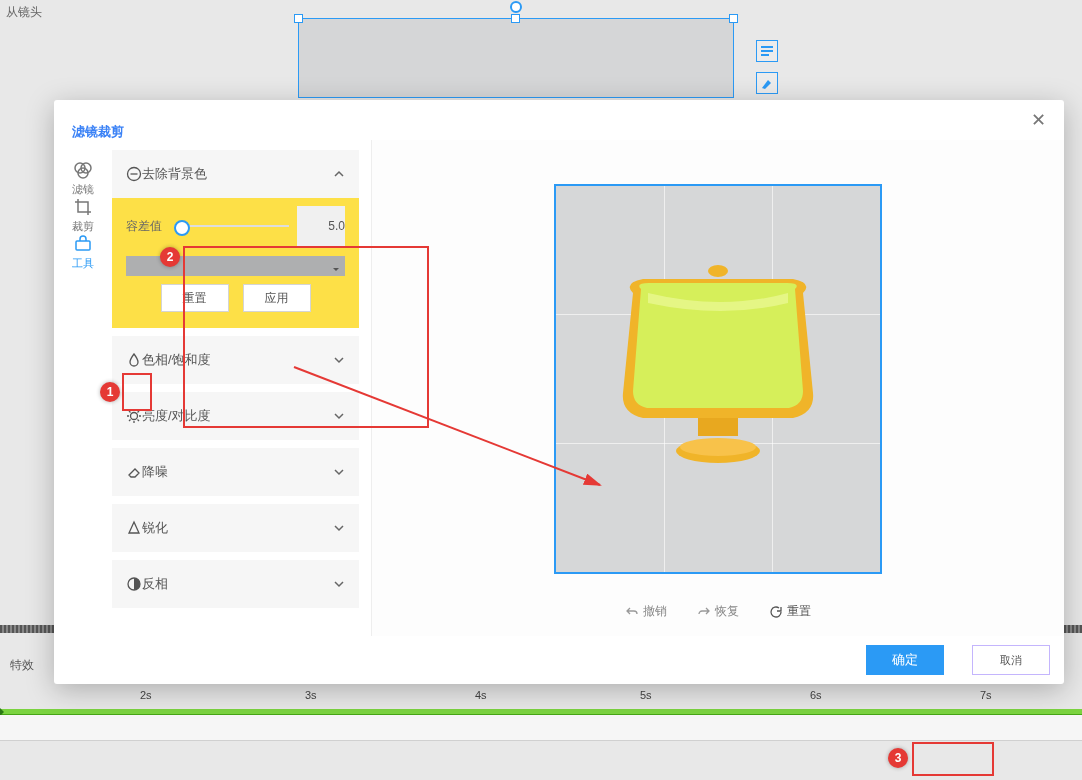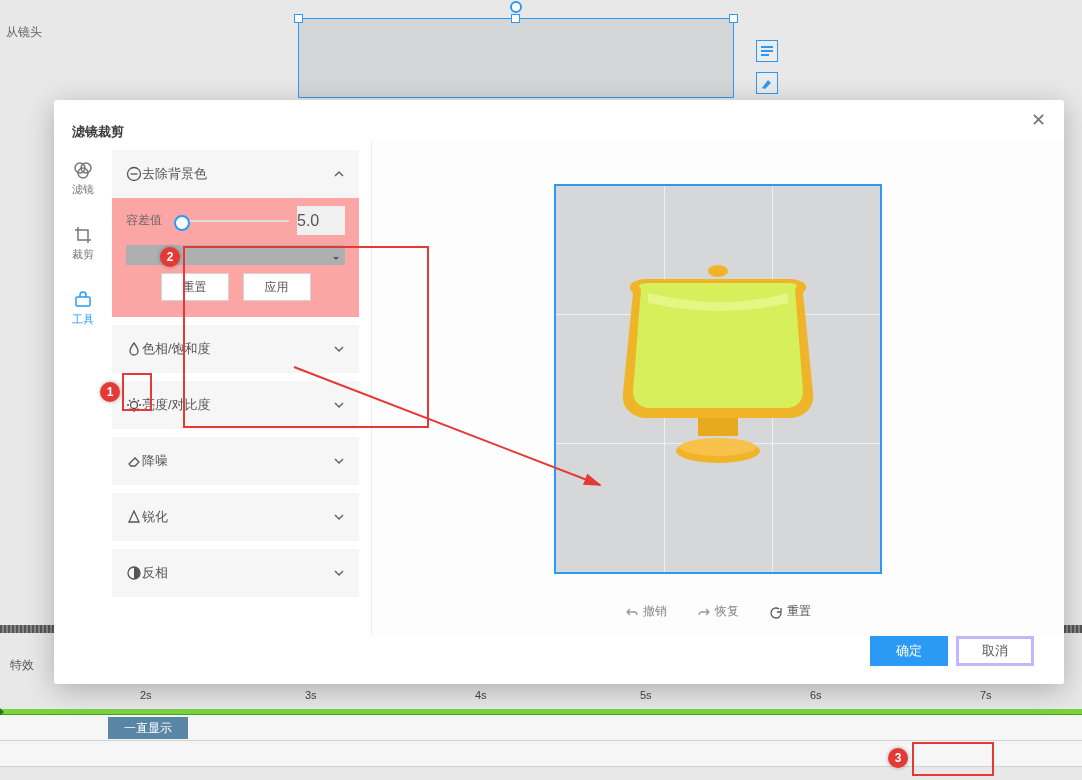--- a/index.html
+++ b/index.html
@@ -1,20 +1,20 @@
 <!DOCTYPE html>
 <html><head>
   <meta charset="utf-8">
   <style>
     * { box-sizing: border-box; margin: 0; padding: 0; font-family: "Microsoft YaHei", "PingFang SC", sans-serif; }
     body { width: 1082px; height: 780px; background: #e8e8e8; position: relative; overflow: hidden; }
 
     
     .bg-editor { position: absolute; inset: 0; background: #e8e8e8; }
-    .bg-label { position: absolute; left: 6px; top: 24px; font-size: 12px; color: #666; }
+    .bg-label { position: absolute; left: 6px; top: 4px; font-size: 12px; color: #666; }
     .bg-obj { position: absolute; left: 298px; top: 18px; width: 436px; height: 80px; background: #d5d6d7; border: 1px solid #2b9af5; }
     .bg-handle { position: absolute; width: 9px; height: 9px; background: #fff; border: 1px solid #2b9af5; }
     .bg-rot { position: absolute; top: -18px; left: 50%; transform: translateX(-50%); width: 12px; height: 12px; border: 2px solid #2b9af5; border-radius: 50%; background: #fff; }
     .bg-rot::after { content: ""; position: absolute; left: 50%; top: 12px; width: 1px; height: 6px; background: #2b9af5; }
     .side-tools { position: absolute; left: 756px; top: 40px; display: flex; flex-direction: column; gap: 10px; }
     .side-tool { width: 22px; height: 22px; border: 1.5px solid #2b9af5; display: flex; align-items: center; justify-content: center; color: #2b9af5; font-size: 12px; background: rgba(255,255,255,0.2); }
 
     .timeline-area { position: absolute; left: 0; right: 0; top: 625px; height: 150px; }
     .txbar { height: 8px; background: repeating-linear-gradient(90deg,#555 0 2px,#888 2px 4px); }
     .txlabel { position: absolute; left: 10px; top: 32px; font-size: 12px; color: #555; }
@@ -22,64 +22,64 @@
     .ruler span { position: absolute; top: 0; }
     .tracks { position: absolute; left: 0; right: 0; top: 84px; }
     .track-green { height: 6px; background: #7bd340; border-bottom: 1px solid #46a516; position: relative; }
     .track-green::before { content: ""; position: absolute; left: -1px; top: -2px; border: 5px solid transparent; border-left-color: #2b7a14; }
     .track-row { height: 26px; border-bottom: 1px solid #d0d0d0; background: #f6f6f6; position: relative; }
     .clip { position: absolute; left: 108px; top: 2px; width: 80px; height: 22px; background: #5a86a5; color: #fff; font-size: 12px; display: flex; align-items: center; justify-content: center; }
 
     
     .modal { position: absolute; left: 54px; top: 100px; right: 20px; bottom: 86px; width: 1010px; height: 584px; background: #fff; border-radius: 3px; box-shadow: 0 6px 28px rgba(0,0,0,0.25); display: flex; flex-direction: column; }
     .m-head { height: 40px; padding: 0 18px; display: flex; align-items: center; justify-content: space-between; }
-    .m-title { font-size: 13px; color: #404040; font-weight: 600; margin-top: 24px; }
+    .m-title { font-size: 13px; color: #3b82f6; font-weight: 600; margin-top: 24px; }
     .m-close { font-size: 18px; color: #777; cursor: pointer; }
     .m-body { flex: 1; display: flex; overflow: hidden; }
 
-    .m-side { width: 58px; padding-top: 20px; display: flex; flex-direction: column; align-items: center; gap: 28px; position: relative; }
+    .m-side { width: 58px; padding-top: 20px; display: flex; flex-direction: column; align-items: center; position: relative; }
     .stab { display: flex; flex-direction: column; align-items: center; gap: 2px; font-size: 11px; color: #777; cursor: pointer; position: relative; }
     .stab.active { color: #2b9af5; }
     .stab svg { display: block; }
 
     .m-panel { width: 260px; border-right: 1px solid #eee; padding: 10px 12px 0 0; overflow: hidden; }
     .acc { background: #fff; }
     .acc-item { background: #f6f6f6; margin-bottom: 8px; }
     .acc-head { height: 48px; display: flex; align-items: center; padding: 0 14px; color: #555; font-size: 13px; cursor: pointer; }
     .acc-head .sp { flex: 1; }
-    .acc-body { padding: 8px 14px 16px; background: #fca5a5; }
+    .acc-body { padding: 8px 14px 16px; background: #fde047; }
     .acc-row { display: flex; align-items: center; gap: 8px; margin-bottom: 10px; }
     .acc-row .lbl { font-size: 12px; color: #666; width: 40px; }
     .slider { flex: 1; height: 2px; background: #ddd; position: relative; }
     .slider::before { content: ""; position: absolute; left: 0; top: -5px; width: 12px; height: 12px; border-radius: 50%; background: #fff; border: 2px solid #2b9af5; }
-    .valbox { width: 48px; height: 29px; background: #f0f0f0; border: none; text-align: left; font-size: 16px; color: #555; }
+    .valbox { width: 48px; height: 40px; background: #f0f0f0; border: none; text-align: right; font-size: 12px; color: #555; }
     .colorbar { height: 20px; background: #aeafb0; position: relative; }
     .colorbar::after { content: ""; position: absolute; right: 6px; top: 12px; border: 3px solid transparent; border-top-color: #555; }
     .btnrow { display: flex; gap: 14px; justify-content: center; margin-top: 8px; }
     .btn-s { min-width: 68px; height: 28px; border: 1px solid #d4d4d4; background: #fff; font-size: 12px; color: #555; cursor: pointer; }
 
     .m-preview { flex: 1; display: flex; flex-direction: column; padding: 24px 30px 12px 30px; background: #fdfdfd; position: relative; }
     .canvas { flex: 1; display: flex; align-items: center; justify-content: center; position: relative; }
     .canvas-frame { position: relative; width: 328px; height: 390px; background: #d6d7d8; border: 2px solid #2b9af5; }
     .grid-v, .grid-h { position: absolute; background: rgba(255,255,255,0.6); }
     .gv1 { left: 33.3%; top: 0; bottom: 0; width: 1px; } .gv2 { left: 66.6%; top: 0; bottom: 0; width: 1px; }
     .gh1 { top: 33.3%; left: 0; right: 0; height: 1px; } .gh2 { top: 66.6%; left: 0; right: 0; height: 1px; }
     .corner { position: absolute; width: 14px; height: 14px; border: 2px solid #2b9af5; }
     .c-tl { left: -2px; top: -2px; border-right: none; border-bottom: none; }
     .c-tr { right: -2px; top: -2px; border-left: none; border-bottom: none; }
     .c-bl { left: -2px; bottom: -2px; border-right: none; border-top: none; }
     .c-br { right: -2px; bottom: -2px; border-left: none; border-top: none; }
     .monitor { position: absolute; left: 50%; top: 46%; transform: translate(-50%,-50%); }
 
     .p-actions { display: flex; gap: 30px; justify-content: center; padding: 10px 0 4px; font-size: 12px; color: #888; }
-    .p-act { display: flex; align-items: flex-end; gap: 4px; cursor: pointer; }
-
-    .m-foot { height: 48px; display: flex; align-items: flex-start; justify-content: flex-end; gap: 8px; padding: 0 30px; }
+    .p-act { display: flex; align-items: center; gap: 4px; cursor: pointer; }
+
+    .m-foot { height: 48px; display: flex; align-items: center; justify-content: flex-end; gap: 28px; padding: 0 14px; }
     .btn-p { min-width: 78px; height: 30px; border: none; background: #2b9af5; color: #fff; font-size: 13px; cursor: pointer; }
-    .btn-d { min-width: 78px; height: 30px; border: 3px solid #c4b5fd; background: #fff; color: #555; font-size: 13px; cursor: pointer; }
+    .btn-d { min-width: 78px; height: 30px; border: 1px solid #c4b5fd; background: #fff; color: #555; font-size: 11px; cursor: pointer; }
 
     
     .call { position: absolute; width: 20px; height: 20px; border-radius: 50%; background: #e53935; color: #fff; font-size: 12px; display: flex; align-items: center; justify-content: center; font-weight: bold; z-index: 50; box-shadow: 0 0 4px rgba(0,0,0,0.3); }
     .ann-box { position: absolute; border: 2.5px solid #e53935; z-index: 40; pointer-events: none; }
     .arrow { position: absolute; z-index: 30; pointer-events: none; }
   </style>
 </head>
 <body>
 
 <div class="bg-editor">
@@ -117,23 +117,20 @@
   <div class="ruler">
     <span style="left:140px">2s</span>
     <span style="left:305px">3s</span>
     <span style="left:475px">4s</span>
     <span style="left:640px">5s</span>
     <span style="left:810px">6s</span>
     <span style="left:980px">7s</span>
   </div>
   <div class="tracks">
     <div class="track-green"></div>
-    <div class="track-row">
-      <div class="clip">一直显示</div>
-    </div>
     <div class="track-row"></div>
   </div>
 </div>
 
 <div class="modal">
   <div class="m-head">
     <div class="m-title">滤镜裁剪</div>
     <div class="m-close">✕</div>
   </div>
   <div class="m-body">

